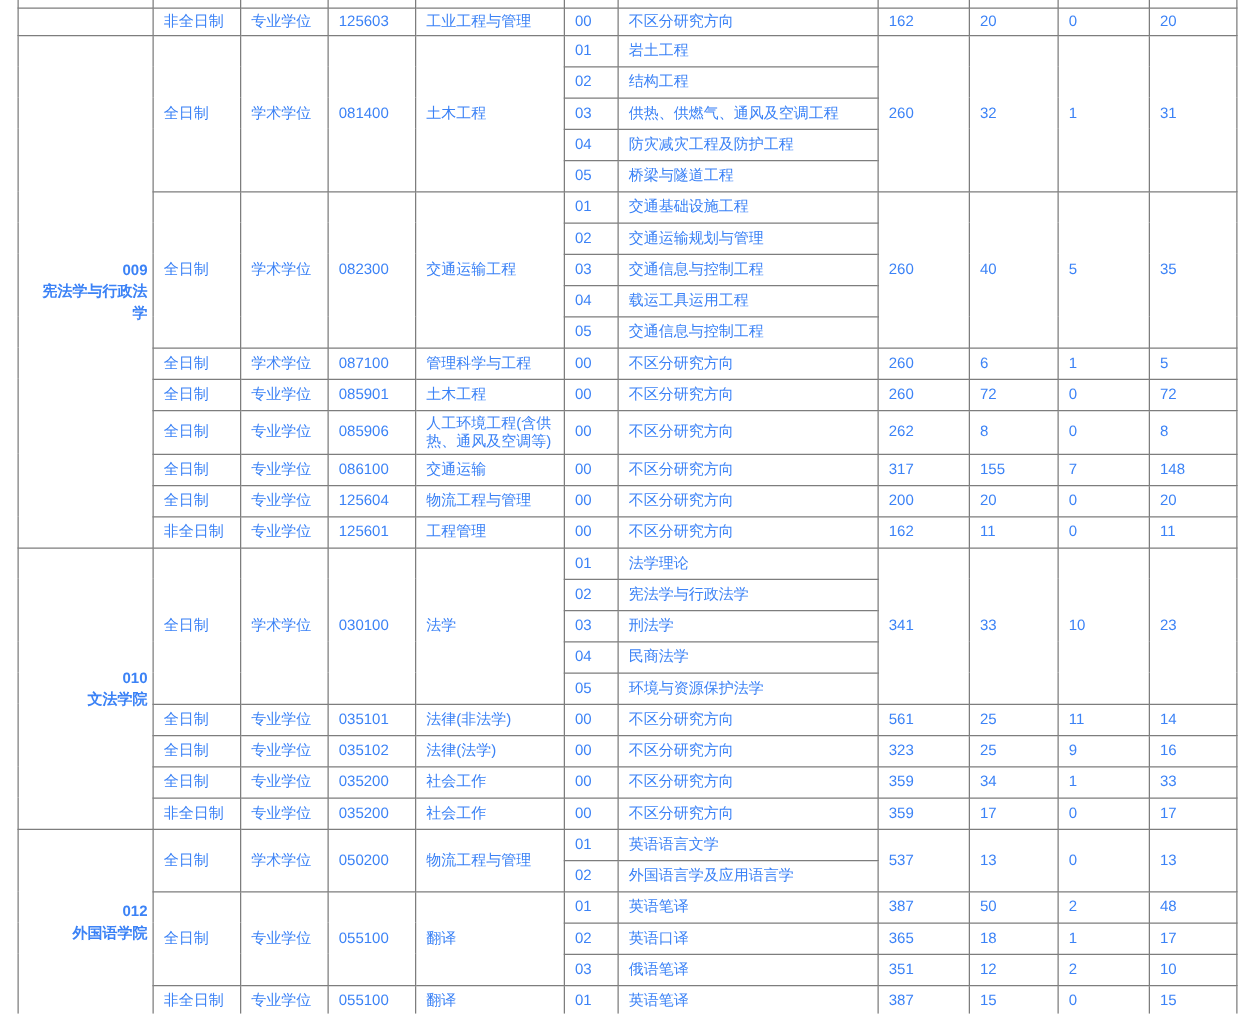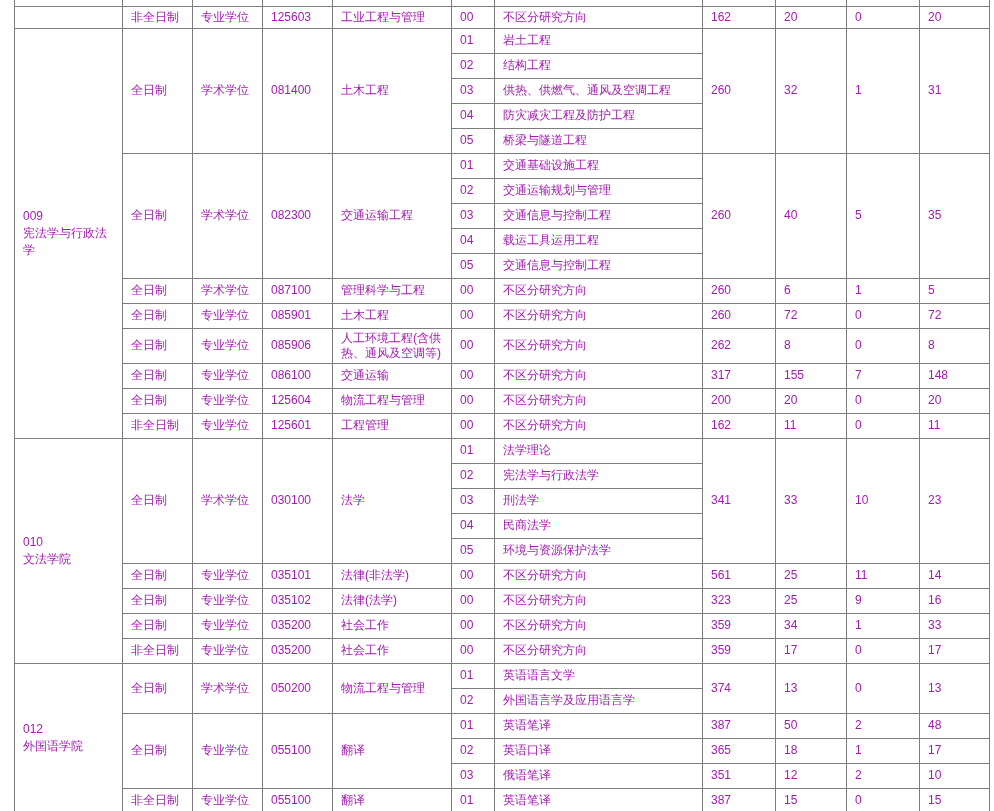--- a/index.html
+++ b/index.html
@@ -1,39 +1,39 @@
 <!DOCTYPE html>
 <html><head>
 <meta charset="utf-8">
 <style>
   html,body{margin:0;padding:0;background:#ffffff;}
   .page{
     position:relative;width:994px;height:811px;overflow:hidden;
-    background:#ffffff;color:#a21caf;
+    background:#ffffff;color:#3b82f6;
     font-family:"Liberation Sans","DejaVu Sans",sans-serif;
   }
   table.adm{
     border-collapse:collapse;table-layout:fixed;
     position:absolute;left:14px;top:0;
   }
   table.adm td{
     border:1px solid #7d7d7d;
     font-size:12px;line-height:15px;
     padding:2px 4px 2px 8px;
     vertical-align:middle;
     overflow:hidden;
     word-break:break-all;
     background:#ffffff;
   }
   tr.rstd{height:25px;}
   tr.h22{height:22px;}
   tr.tall{height:35px;}
   tr.sliver{height:6px;}
   tr.sliver td{border-top:none;padding:0;}
-  td .cline{line-height:17px;text-align:left;}
+  td .cline{line-height:17px;text-align:right;font-weight:bold;}
 </style>
 </head>
 <body>
 
 <div class="page">
 <table class="adm">
   <colgroup>
     <col style="width:108px">
         <col style="width:70px">
         <col style="width:70px">
@@ -296,21 +296,21 @@
     <td rowspan="6">
       <div class="cline">012</div>
       <div class="cline">外国语学院</div>
     </td>
     <td rowspan="2">全日制</td>
     <td rowspan="2">学术学位</td>
     <td rowspan="2">050200</td>
     <td rowspan="2">物流工程与管理</td>
     <td>01</td>
     <td>英语语言文学</td>
-    <td rowspan="2">374</td>
+    <td rowspan="2">537</td>
     <td rowspan="2">13</td>
     <td rowspan="2">0</td>
     <td rowspan="2">13</td>
   </tr>
   <tr class="rstd">
     <td>02</td>
     <td>外国语言学及应用语言学</td>
   </tr>
   <tr class="rstd">
     <td rowspan="3">全日制</td>

